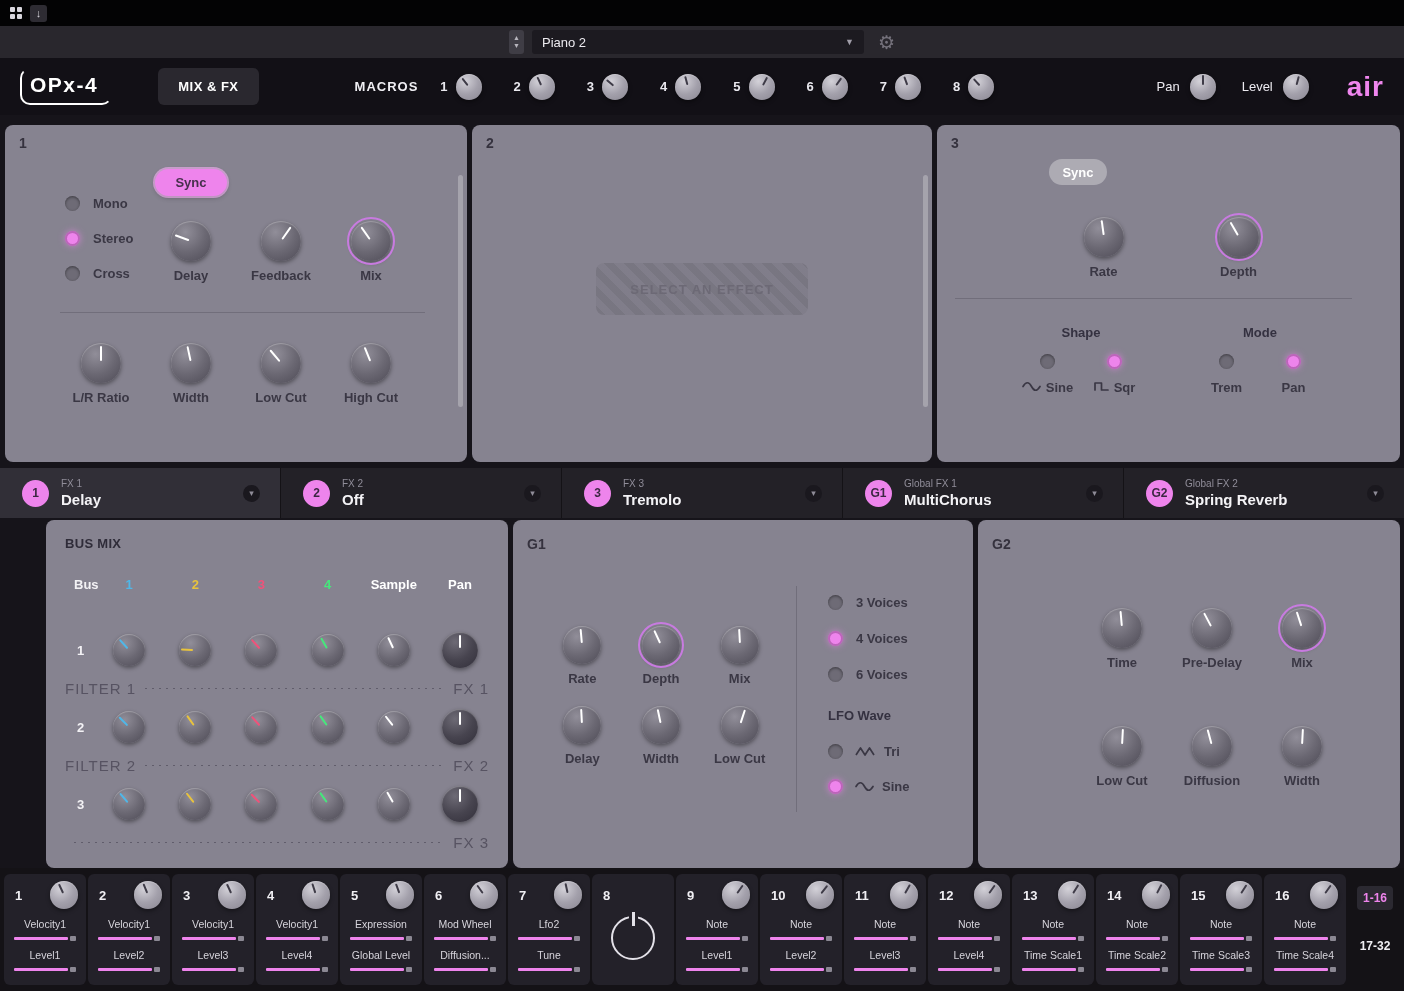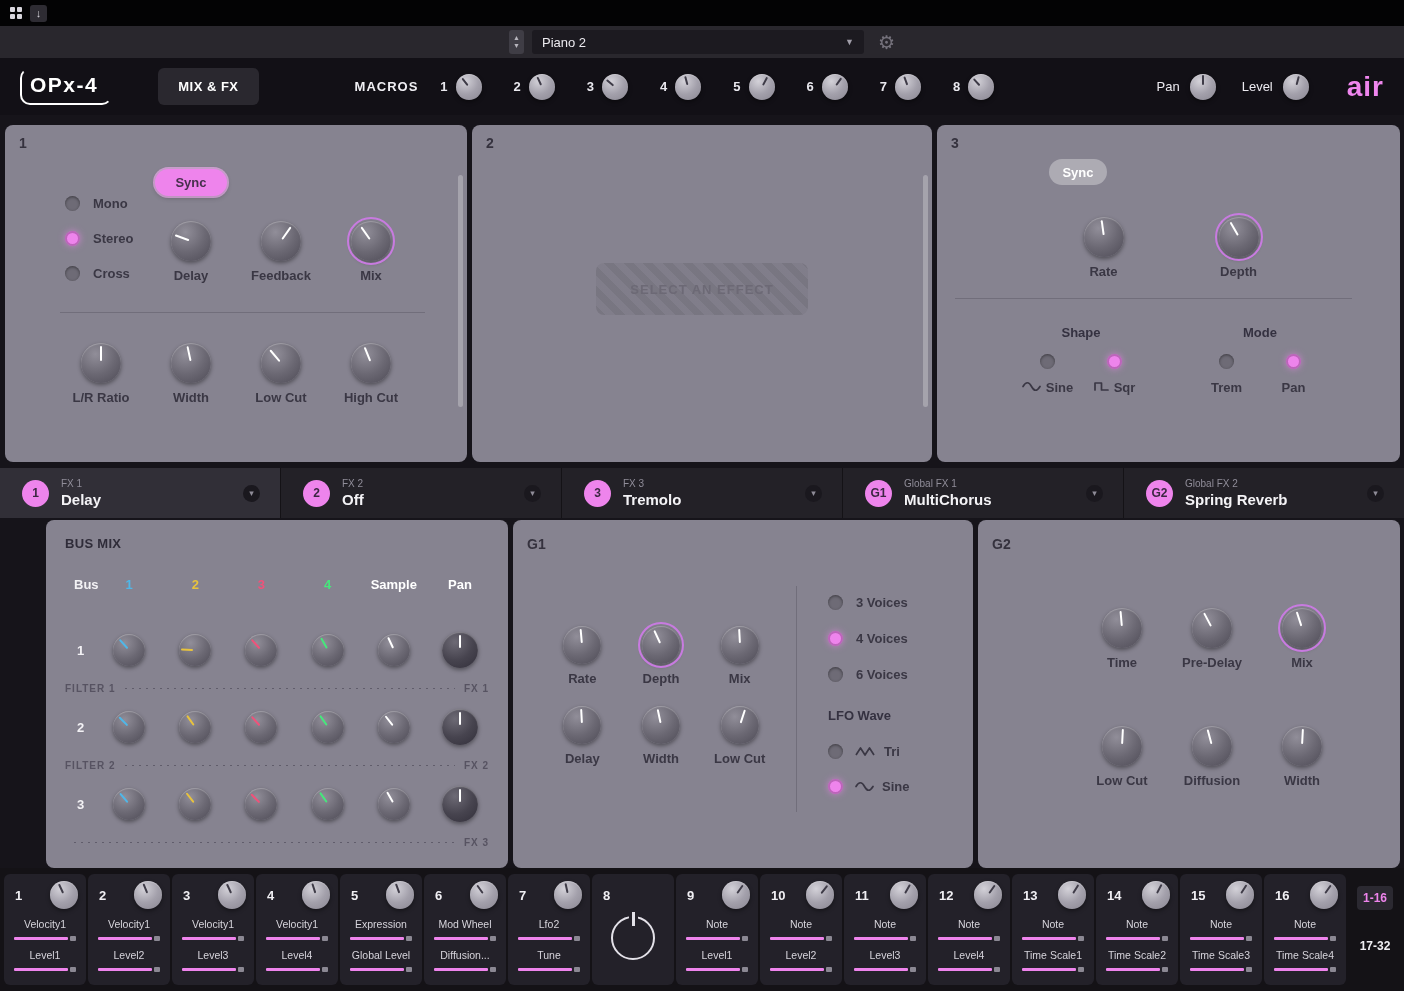--- a/index.html
+++ b/index.html
@@ -94,21 +94,21 @@
   .bm-head{position:absolute;top:57px;left:0;right:0;height:16px;}
   .bm-buslabel{position:absolute;left:28px;font-size:13px;font-weight:bold;color:#f3f2f5;}
   .bm-cols{position:absolute;left:50px;width:397px;display:flex;}
   .bm-col{flex:1;text-align:center;font-size:13px;font-weight:bold;}
   .bm-body{position:absolute;top:100px;left:0;right:0;}
   .bm-row{position:relative;height:60px;}
   .bm-rownum{position:absolute;left:31px;top:50%;transform:translateY(-50%);font-size:13px;font-weight:bold;color:#f3f2f5;}
   .bm-knobs{position:absolute;left:50px;width:397px;top:0;bottom:0;display:flex;align-items:center;}
   .bm-cell{flex:1;display:flex;justify-content:center;}
   .bm-line{height:17px;display:flex;align-items:center;margin:0 19px;}
-  .bm-sub{font-size:10px;font-weight:bold;letter-spacing:1px;color:rgba(40,36,52,.5);}
+  .bm-sub{font-size:15px;font-weight:normal;letter-spacing:1px;color:rgba(40,36,52,.5);}
   .dots{flex:1;height:1px;margin:0 9px;background-image:repeating-linear-gradient(90deg, rgba(40,36,52,.4) 0 2px, transparent 2px 7px);}
 
   
   .strip{position:absolute;top:868px;left:0;right:0;height:123px;display:flex;padding:6px 4px;box-sizing:border-box;background:#141216;}
   #macro-slots{display:flex;gap:2px;flex:1;}
   .slot{width:82px;flex:none;background:#232129;border-radius:6px;position:relative;padding:6px 8px;box-sizing:border-box;}
   .srow{display:flex;align-items:center;justify-content:space-between;height:30px;}
   .snum{font-size:13px;font-weight:bold;color:#f0eff3;margin-left:3px;}
   .slabel{text-align:center;font-size:10.5px;color:#d6d4db;margin-top:8px;height:13px;line-height:13px;white-space:nowrap;overflow:hidden;}
   .sbar{display:flex;align-items:center;gap:2px;margin:5px 2px 0 2px;height:5px;}

